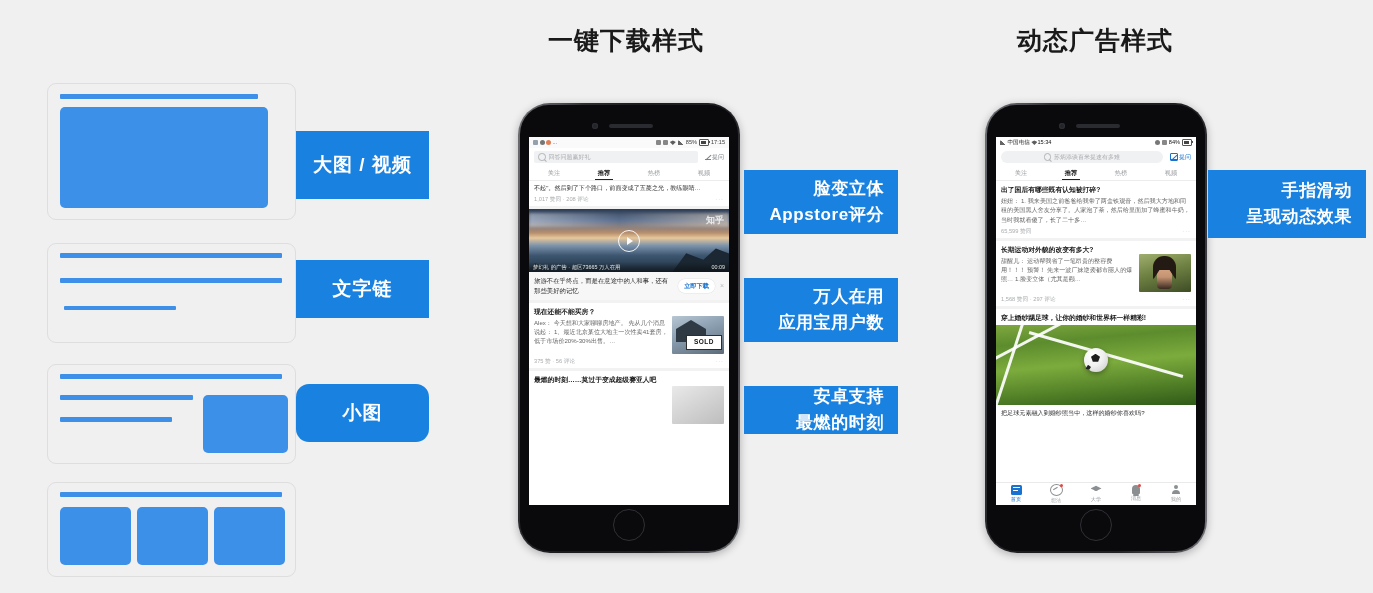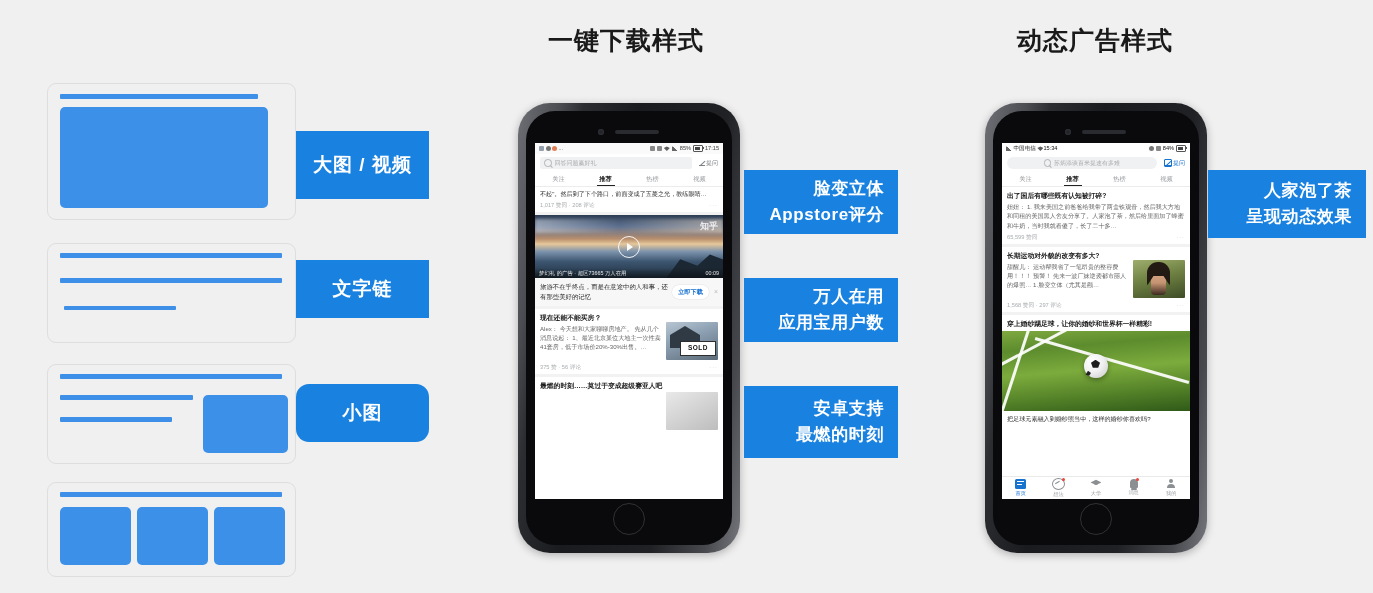--- a/index.html
+++ b/index.html
@@ -43,21 +43,21 @@
   }
   #chip-big   {left:296px;top:131px;width:133px;height:68px;}
   #chip-text  {left:296px;top:260px;width:133px;height:58px;}
   #chip-small {left:296px;top:384px;width:133px;height:58px;border-radius:13px;}
   #chip-multi {left:296px;top:500px;width:133px;height:58px;}
 
   
   .phone{
     position:absolute;width:222px;height:450px;
     background:linear-gradient(100deg,#6e7075 0%,#4b4d52 14%,#2c2d31 22%,#1a1b1e 40%,#202125 70%,#46484d 88%,#76787d 100%);
-    border-radius:32px;padding:8px;box-sizing:border-box;
+    border-radius:32px;padding:2px;box-sizing:border-box;
     box-shadow:0 2px 9px rgba(0,0,0,.28);
   }
   .phone-inner{
     width:100%;height:100%;background:#0a0a0c;border-radius:29px;
     box-sizing:border-box;padding:32px 9px 46px 9px;position:relative;
     overflow:hidden;
   }
   .cam{position:absolute;left:72px;top:18px;width:6px;height:6px;border-radius:50%;
        background:#23242a;box-shadow:inset 0 0 2px #44454c;}
   .speaker{position:absolute;left:89px;top:19px;width:44px;height:4px;border-radius:2px;background:#2a2b30;}
@@ -204,21 +204,21 @@
   .dot-badge{position:absolute;right:-1px;top:-1px;width:3px;height:3px;border-radius:50%;background:#e8453c;}
 
   
   .callout{
     position:absolute;background:#1982e0;color:#fff;box-sizing:border-box;
     display:flex;flex-direction:column;align-items:flex-end;justify-content:center;
     padding:0 14px;font-size:17px;font-weight:bold;line-height:1.55;letter-spacing:.6px;
   }
   #co-ios    {left:744px;top:170px;width:154px;height:64px;}
   #co-android{left:744px;top:278px;width:154px;height:64px;}
-  #co-dl     {left:744px;top:386px;width:154px;height:72px;}
+  #co-dl     {left:744px;top:386px;width:154px;height:48px;}
   #co-swipe  {left:1208px;top:170px;width:158px;height:68px;}
 </style>
 </head>
 <body>
 
 <div class="board">
 
   <div class="col-heading" id="h-mid">一键下载样式</div>
   <div class="col-heading" id="h-right">动态广告样式</div>
 
@@ -483,17 +483,17 @@
             <span>我的</span>
           </div>
         </div>
 
       </div>
       <div class="home"></div>
     </div>
   </div>
 
   <div class="callout" id="co-swipe">
-    <span>人家泡了茶</span>
+    <span>手指滑动</span>
     <span>呈现动态效果</span>
   </div>
 
 </div>
 
 </body></html>

